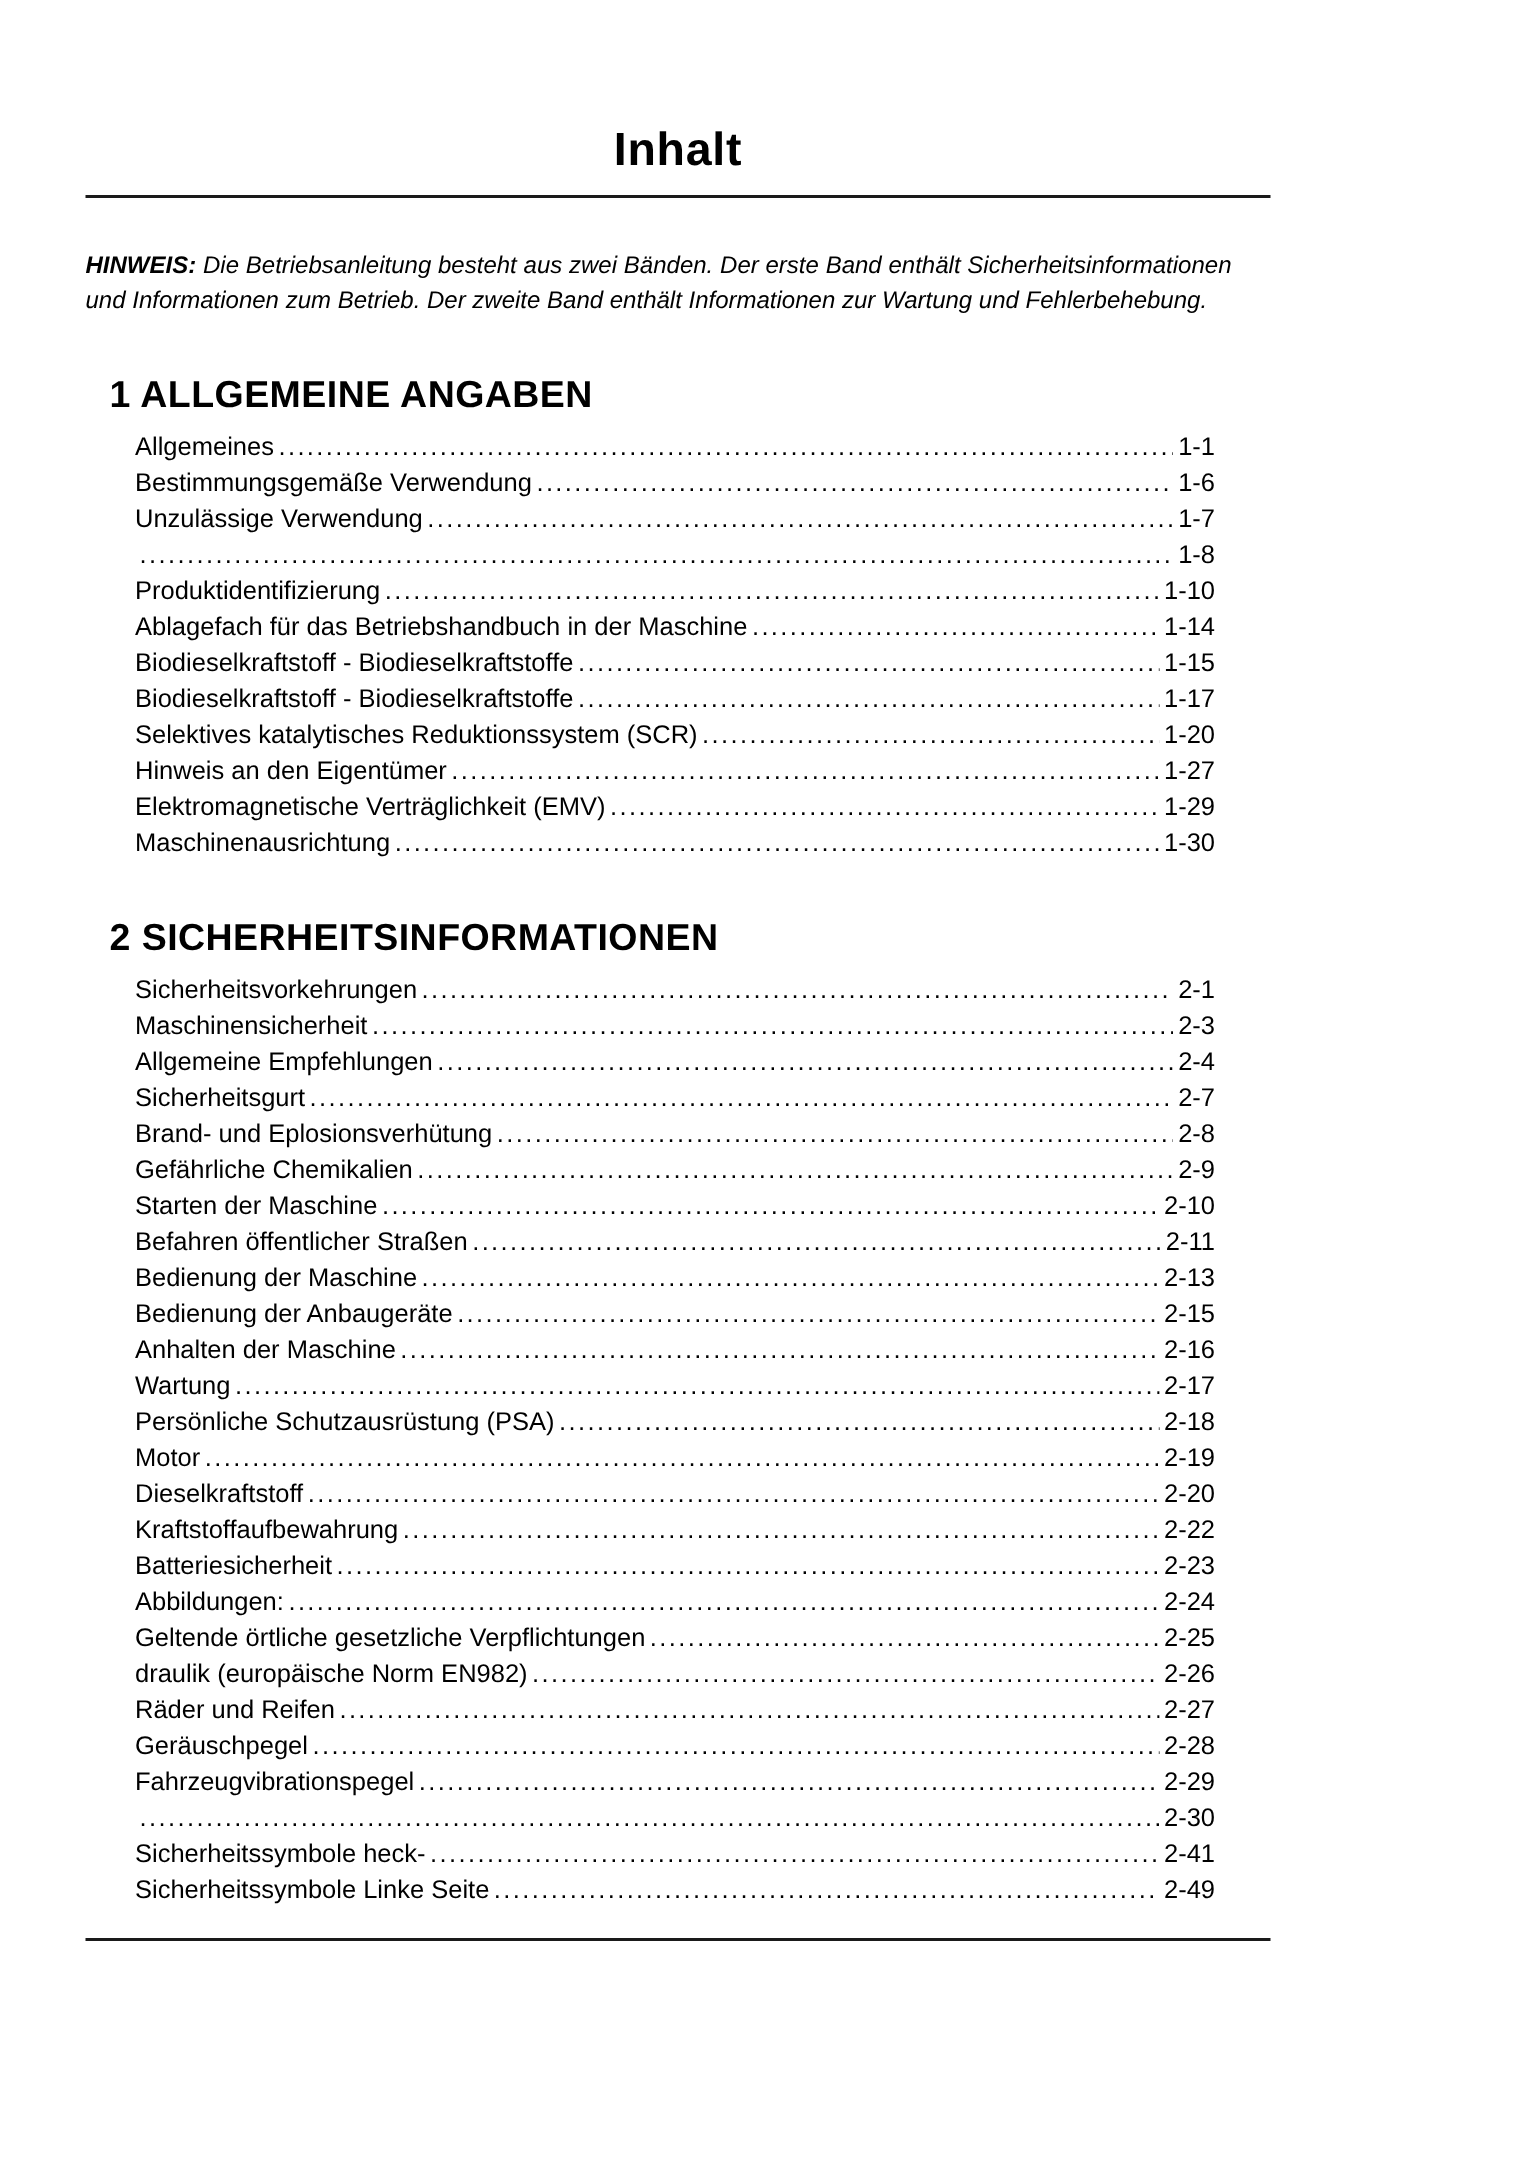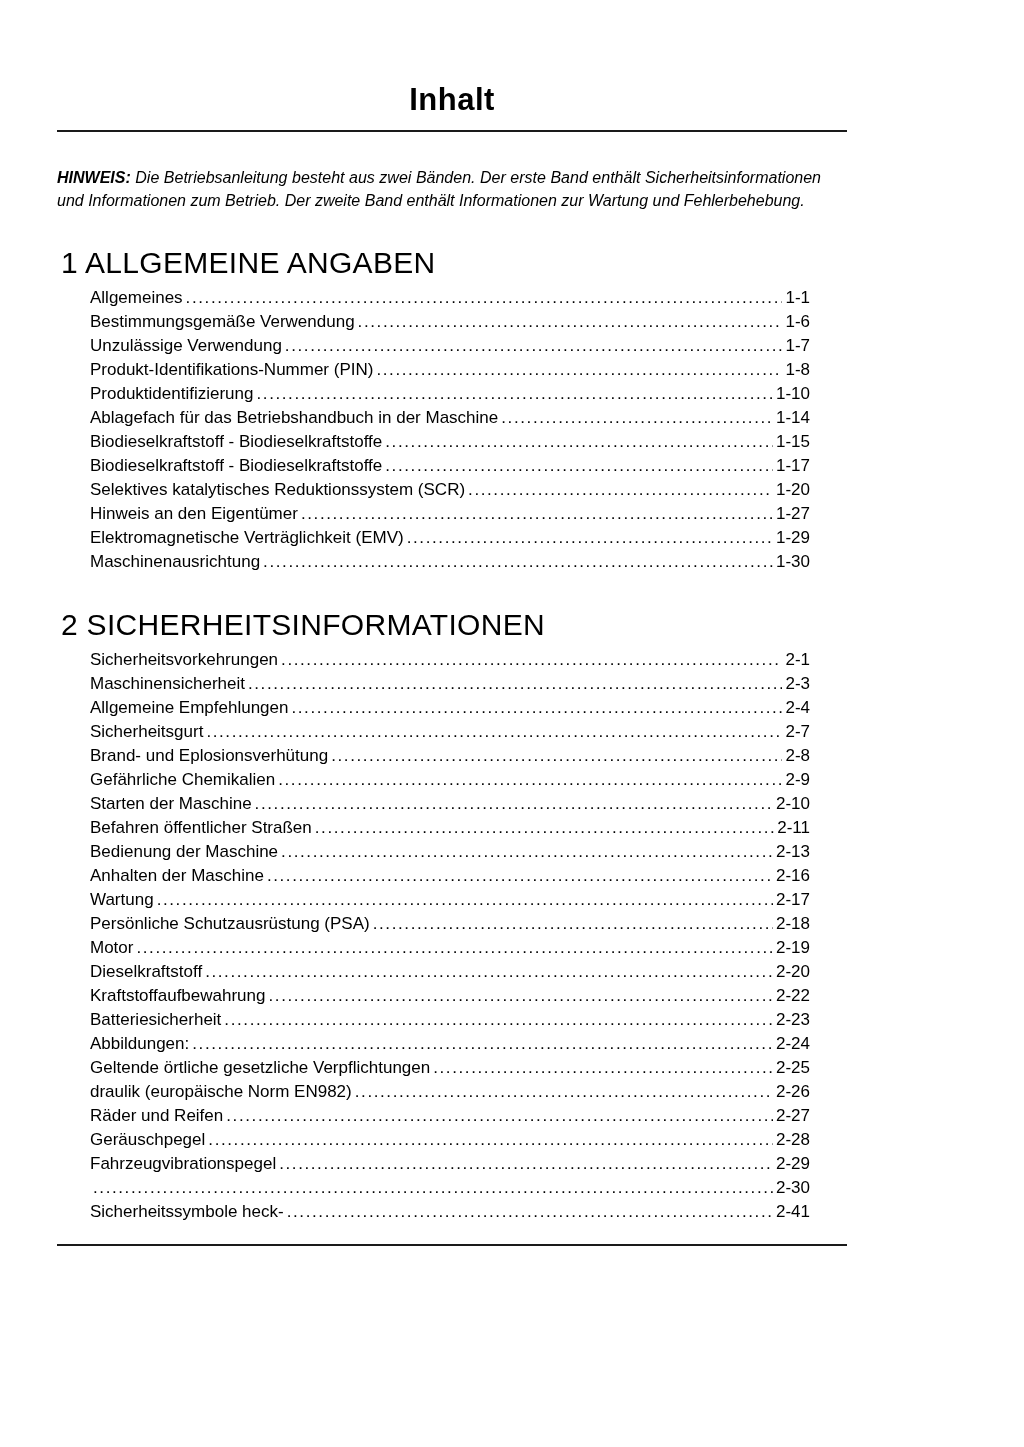--- a/index.html
+++ b/index.html
@@ -40,24 +40,24 @@
     margin: 34px 26px 0 0;
     font-size: 16px;
     line-height: 23px;
     font-style: italic;
     text-align: justify;
   }
   .note .note-label {
     font-weight: bold;
   }
   .section-heading {
-    margin: 38px 0 10px 4px;
-    font-size: 30px;
+    margin: 38px 0 10px 16px;
+    font-size: 25px;
     line-height: 26px;
-    font-weight: normal;
+    font-weight: bold;
     letter-spacing: 0.3px;
   }
   .entries {
     margin: 0 37px 0 33px;
     font-size: 17px;
     line-height: 24px;
   }
   .toc-entry {
     display: flex;
     align-items: baseline;
@@ -112,21 +112,20 @@
     <span class="pagenum">1-6</span>
   </div>
 
   <div class="toc-entry">
     <span class="label">Unzulässige Verwendung</span>
     <span class="dots"></span>
     <span class="pagenum">1-7</span>
   </div>
 
   <div class="toc-entry">
-    <span class="label">Produkt-Identifikations-Nummer (PIN)</span>
     <span class="dots"></span>
     <span class="pagenum">1-8</span>
   </div>
 
   <div class="toc-entry">
     <span class="label">Produktidentifizierung</span>
     <span class="dots"></span>
     <span class="pagenum">1-10</span>
   </div>
 
@@ -225,20 +224,25 @@
     <span class="dots"></span>
     <span class="pagenum">2-11</span>
   </div>
 
   <div class="toc-entry">
     <span class="label">Bedienung der Maschine</span>
     <span class="dots"></span>
     <span class="pagenum">2-13</span>
   </div>
 
+  <div class="toc-entry">
+    <span class="label">Bedienung der Anbaugeräte</span>
+    <span class="dots"></span>
+    <span class="pagenum">2-15</span>
+  </div>
 
   <div class="toc-entry">
     <span class="label">Anhalten der Maschine</span>
     <span class="dots"></span>
     <span class="pagenum">2-16</span>
   </div>
 
   <div class="toc-entry">
     <span class="label">Wartung</span>
     <span class="dots"></span>
@@ -315,18 +319,23 @@
     <span class="dots"></span>
     <span class="pagenum">2-30</span>
   </div>
 
   <div class="toc-entry">
     <span class="label">Sicherheitssymbole heck-</span>
     <span class="dots"></span>
     <span class="pagenum">2-41</span>
   </div>
 
+  <div class="toc-entry">
+    <span class="label">Sicherheitssymbole Linke Seite</span>
+    <span class="dots"></span>
+    <span class="pagenum">2-49</span>
+  </div>
 </div>
   </section>
 </div>
 
   <div class="rule bottom"></div>
 </div>
 
 </body></html>

